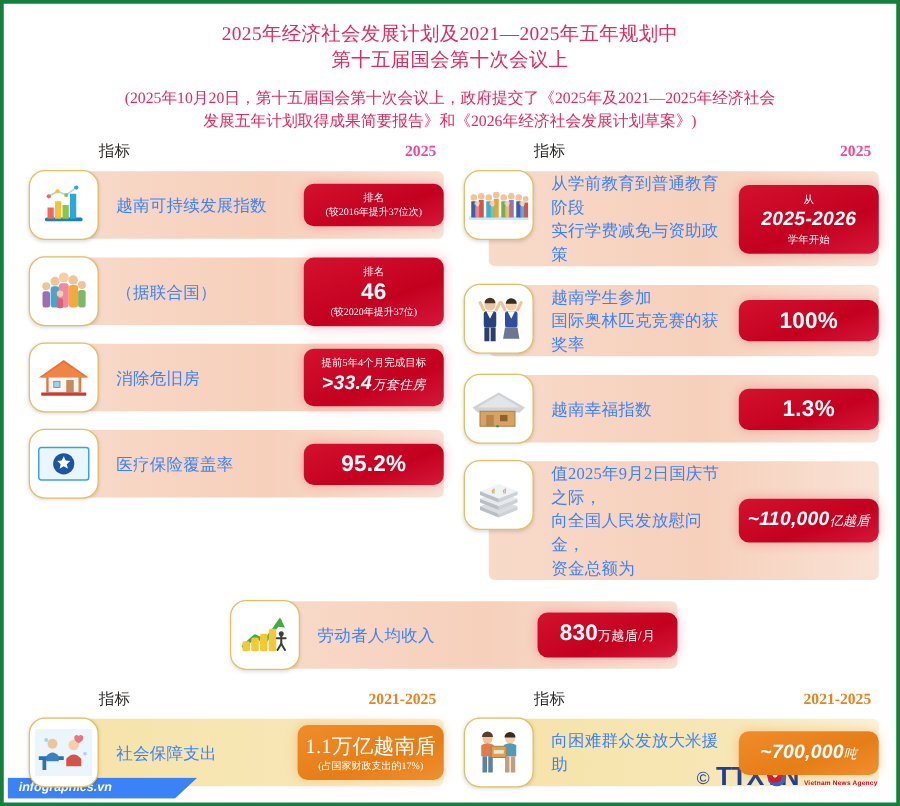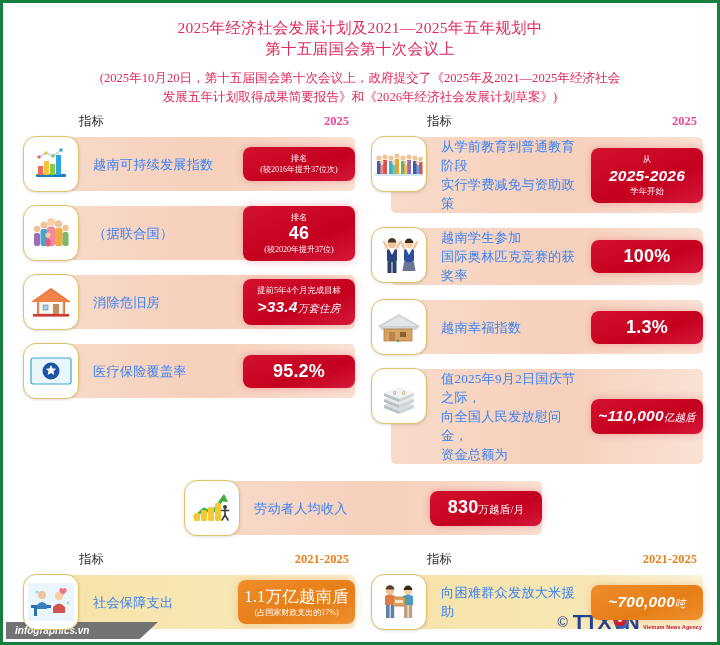--- a/index.html
+++ b/index.html
@@ -114,21 +114,21 @@
 
   
   .centerrow { display: flex; justify-content: center; padding: 2px 14px 0 14px; }
   .centerrow .row { width: 364px; margin-bottom: 4px; }
 
   
   .footer { position: absolute; left: 3px; right: 3px; bottom: 3px; height: 34px; }
   .ribbon {
     position: absolute; left: 0; bottom: 0;
     height: 17px; width: 152px;
-    background: #737373;
+    background: #3b82f6;
     color: #fff; font-size: 10px; font-style: italic; font-weight: bold;
     font-family: "Liberation Sans", sans-serif;
     display: flex; align-items: center; padding-left: 9px;
     clip-path: polygon(0 0, 100% 0, 88% 100%, 0 100%);
   }
   .logo {
     position: absolute; right: 12px; bottom: 6px;
     display: flex; align-items: flex-start; gap: 5px;
   }
   .logo .copy { color: #1c3f94; font-size: 14px; font-family:"Liberation Sans",sans-serif; line-height: 1; margin-top:3px;}

